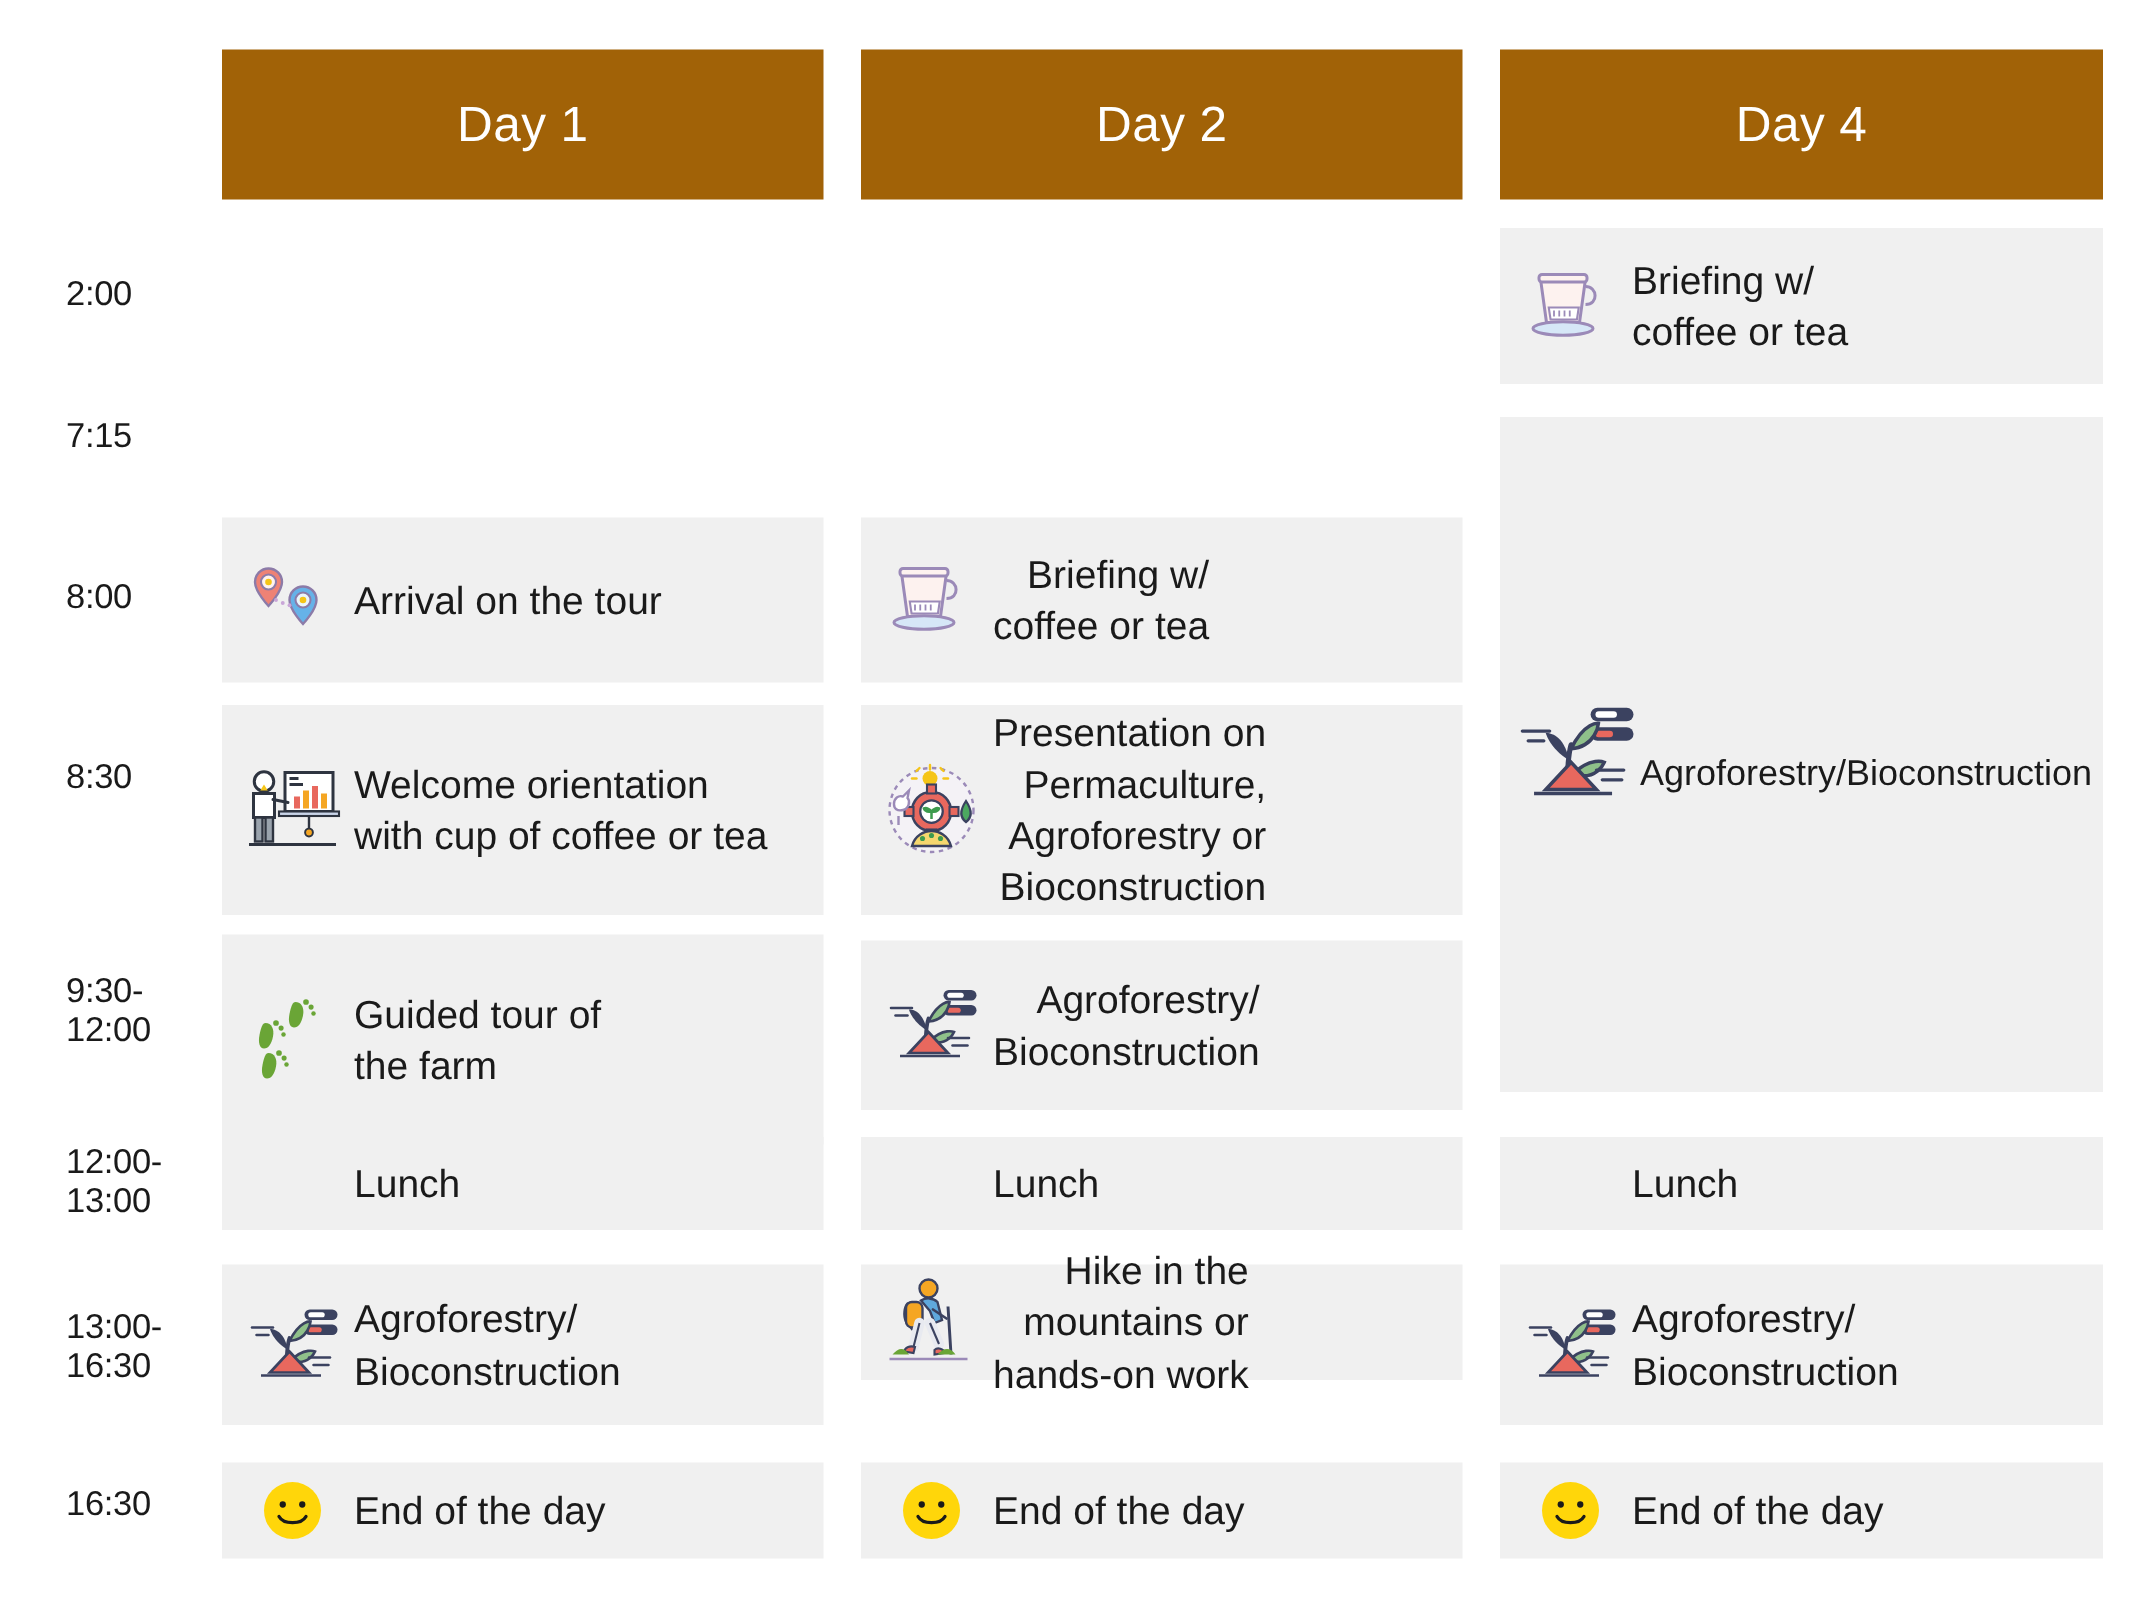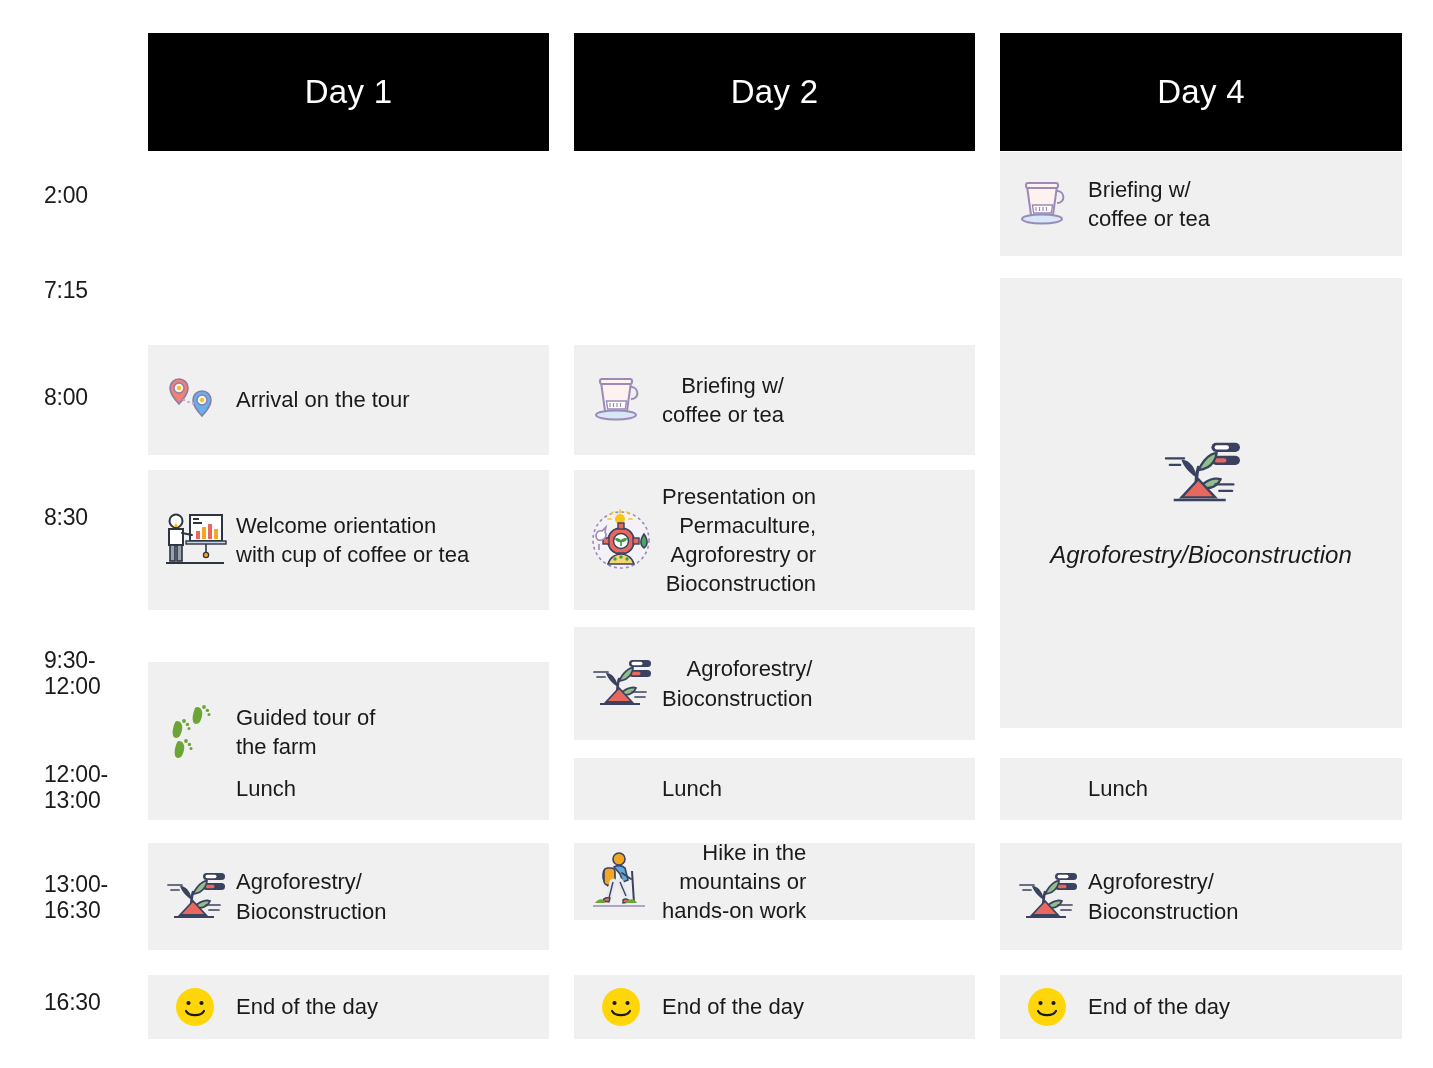--- a/index.html
+++ b/index.html
@@ -48,22 +48,22 @@
   }
   .col-1 { left: 148px;  width: 401px; }
   .col-2 { left: 574px;  width: 401px; text-align: right; }
   .col-3 { left: 1000px; width: 402px; }
 
   .day-header {
     position: absolute;
     top: 33px;
     left: 0;
     right: 0;
-    height: 118px;
-    background: #000000;
+    height: 100px;
+    background: #a16207;
     display: flex;
     align-items: center;
     justify-content: center;
   }
   .day-header-label {
     color: #ffffff;
     font-size: 33px;
     font-weight: 400;
     letter-spacing: 0.3px;
   }
@@ -73,37 +73,36 @@
     position: absolute;
     left: 0;
     right: 0;
     background: #F0F0F0;
     display: flex;
     align-items: center;
     box-sizing: border-box;
     padding: 0 10px;
   }
   .cell.center-stack {
-    flex-direction: column;
+    flex-direction: row;
     justify-content: center;
     align-items: center;
-    font-style: italic;
   }
 
   .cell-icon {
     flex: 0 0 auto;
     width: 74px;
     display: flex;
     align-items: center;
     justify-content: center;
   }
   .cell-icon.spacer { }
 
   .cell-text {
-    font-size: 22px;
+    font-size: 26px;
     line-height: 1.32;
     color: #1a1a1a;
     white-space: pre-line;
     padding-left: 4px;
   }
   .cell.center-stack .cell-text {
     text-align: center;
     padding-left: 0;
     margin-top: 26px;
     font-size: 24px;
@@ -174,21 +173,21 @@
           <path d="M20 26l10 2" stroke="#2E3440" stroke-width="2" fill="none" stroke-linecap="round"></path>
           <rect x="8" y="38" width="5" height="16" fill="#9AA3AD" stroke="#2E3440" stroke-width="1.6"></rect>
           <rect x="15" y="38" width="5" height="16" fill="#9AA3AD" stroke="#2E3440" stroke-width="1.6"></rect>
           <line x1="4" y1="56" x2="62" y2="56" stroke="#2E3440" stroke-width="2"></line>
         </svg>
       </span>
       <span class="cell-text">Welcome orientation
 with cup of coffee or tea</span>
     </div>
 
-    <div class="cell" style="top:662px; height:140px">
+    <div class="cell" style="top:623px; height:140px">
       <span class="cell-icon">
         <svg width="62" height="66" viewBox="0 0 62 66">
           <path d="M33 8c4 0 6 4 5 9-1 5-3 8-6 8s-4-4-3-9c1-5 2-8 4-8z" fill="#6AA536"></path>
           <circle cx="40" cy="8" r="1.9" fill="#6AA536"></circle>
             <circle cx="43.4" cy="11.4" r="1.7" fill="#6AA536"></circle>
           <circle cx="45" cy="15.6" r="1.5" fill="#6AA536"></circle>
           <path d="M13 22c4 0 6 4 5 9-1 5-3 8-6 8s-4-4-3-9c1-5 2-8 4-8z" fill="#6AA536"></path>
           <circle cx="20" cy="22" r="1.9" fill="#6AA536"></circle>
             <circle cx="23.4" cy="25.4" r="1.7" fill="#6AA536"></circle>
           <circle cx="25" cy="29.6" r="1.5" fill="#6AA536"></circle>

